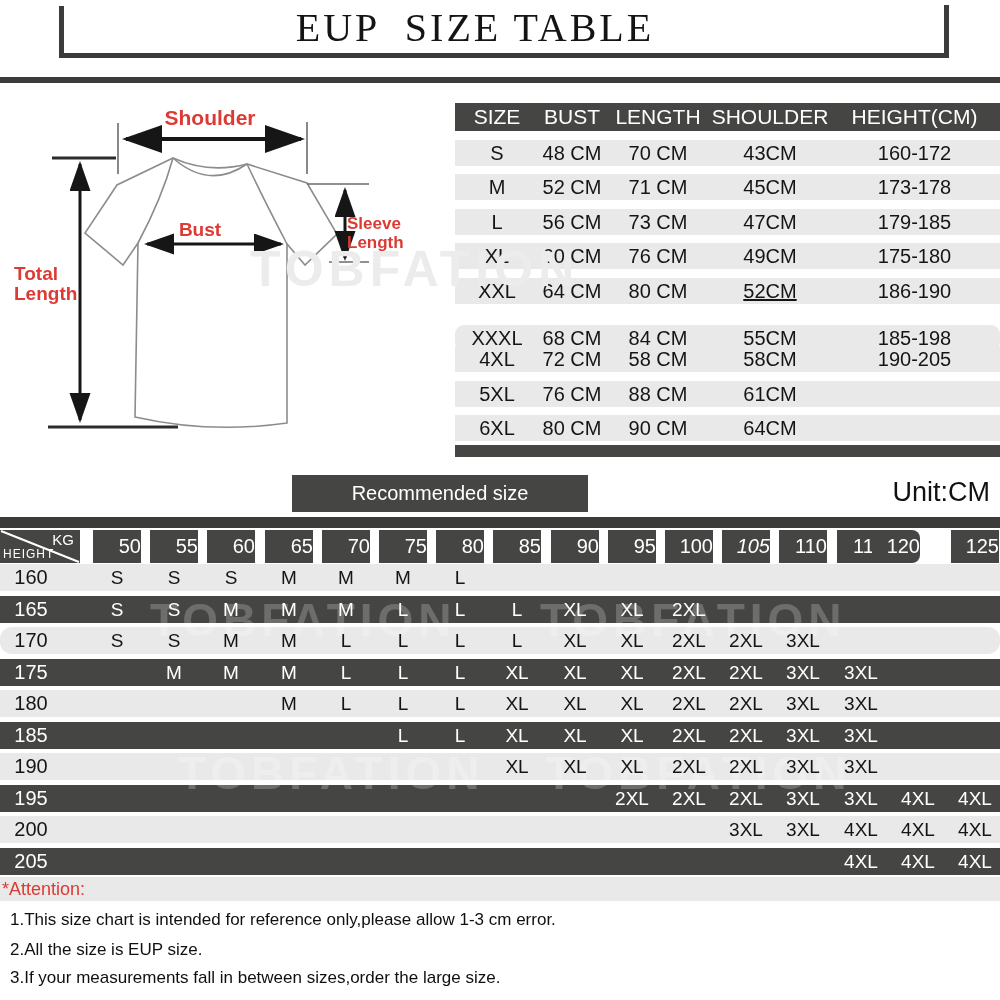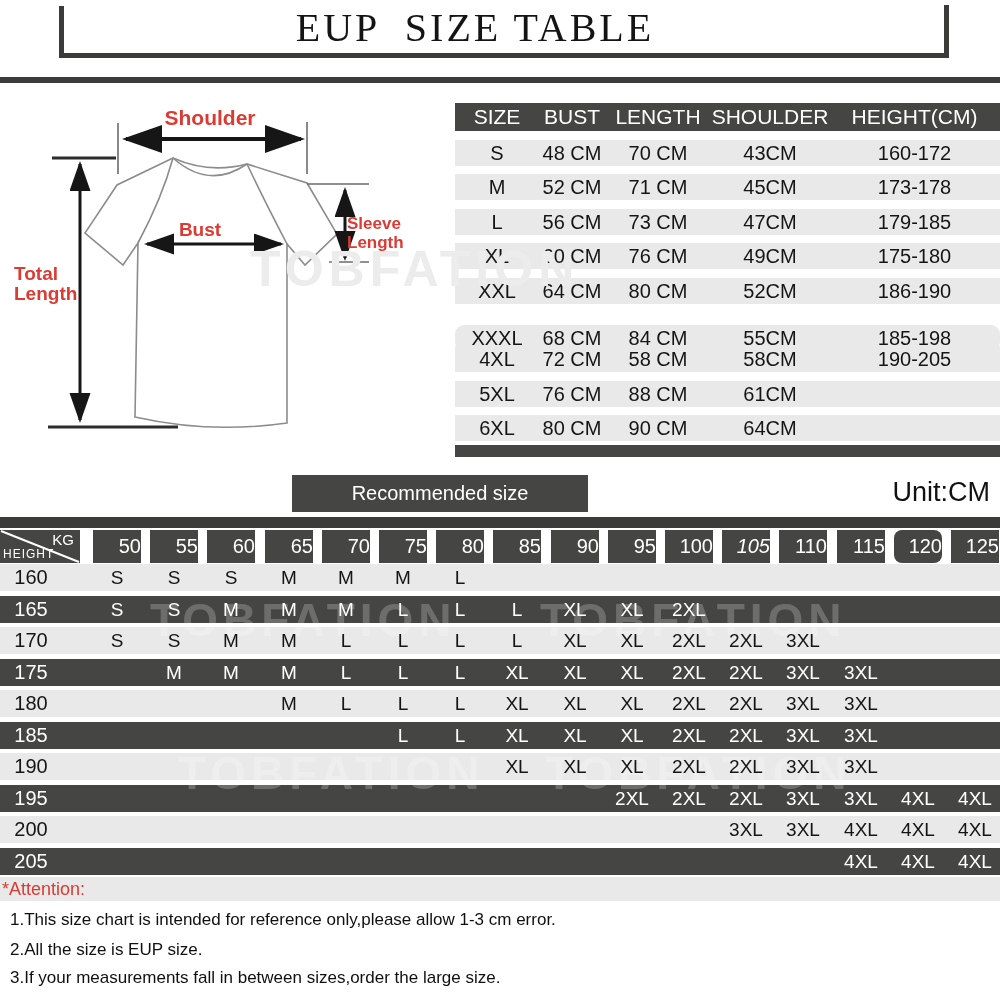--- a/index.html
+++ b/index.html
@@ -147,21 +147,21 @@
           <span style="width: 84px;">XL</span>
           <span style="width: 66px;">60 CM</span>
           <span style="width: 106px;">76 CM</span>
           <span style="width: 118px;">49CM</span>
           <span style="width: 171px;">175-180</span>
         </div>
         <div class="abs st-row" style="top: 175px;">
           <span style="width: 84px;">XXL</span>
           <span style="width: 66px;">64 CM</span>
           <span style="width: 106px;">80 CM</span>
-          <span style="width: 118px;">52CM</span>
+          <span style="width: 118px; text-decoration: underline;">52CM</span>
           <span style="width: 171px;">186-190</span>
         </div>
         <div class="abs st-row" style="top: 222px; border-radius: 9px;">
           <span style="width: 84px;">XXXL</span>
           <span style="width: 66px;">68 CM</span>
           <span style="width: 106px;">84 CM</span>
           <span style="width: 118px;">55CM</span>
           <span style="width: 171px;">185-198</span>
         </div>
         <div class="abs st-row" style="top: 243px;">
@@ -211,21 +211,21 @@
         <div class="abs mx-w" style="left: 322px;">70</div>
         <div class="abs mx-w" style="left: 379px;">75</div>
         <div class="abs mx-w" style="left: 436px;">80</div>
         <div class="abs mx-w" style="left: 493px;">85</div>
         <div class="abs mx-w" style="left: 551px;">90</div>
         <div class="abs mx-w" style="left: 608px;">95</div>
         <div class="abs mx-w" style="left: 665px;">100</div>
         <div class="abs mx-w" style="left: 722px; font-style: italic;">105</div>
         <div class="abs mx-w" style="left: 779px;">110</div>
         <div class="abs mx-w" style="left: 837px;">115</div>
-        <div class="abs mx-w" style="left: 894px; border-radius: 8px;">120</div>
+        <div class="abs mx-w" style="left: 872px; border-radius: 8px;">120</div>
         <div class="abs mx-w" style="left: 951px;">125</div>
       </div>
     <div id="mx-rows">
         <div class="abs mx-row lt" style="top: 34px;">
           <span class="mx-lab">160</span>
           <span class="mx-cell" style="left: 89px;">S</span>
           <span class="mx-cell" style="left: 146px;">S</span>
           <span class="mx-cell" style="left: 203px;">S</span>
           <span class="mx-cell" style="left: 261px;">M</span>
           <span class="mx-cell" style="left: 318px;">M</span>
@@ -239,21 +239,21 @@
           <span class="mx-cell" style="left: 203px;">M</span>
           <span class="mx-cell" style="left: 261px;">M</span>
           <span class="mx-cell" style="left: 318px;">M</span>
           <span class="mx-cell" style="left: 375px;">L</span>
           <span class="mx-cell" style="left: 432px;">L</span>
           <span class="mx-cell" style="left: 489px;">L</span>
           <span class="mx-cell" style="left: 547px;">XL</span>
           <span class="mx-cell" style="left: 604px;">XL</span>
           <span class="mx-cell" style="left: 661px;">2XL</span>
         </div>
-        <div class="abs mx-row lt" style="top: 97px;">
+        <div class="abs mx-row lt" style="top: 97px; border-radius: 12px;">
           <span class="mx-lab">170</span>
           <span class="mx-cell" style="left: 89px;">S</span>
           <span class="mx-cell" style="left: 146px;">S</span>
           <span class="mx-cell" style="left: 203px;">M</span>
           <span class="mx-cell" style="left: 261px;">M</span>
           <span class="mx-cell" style="left: 318px;">L</span>
           <span class="mx-cell" style="left: 375px;">L</span>
           <span class="mx-cell" style="left: 432px;">L</span>
           <span class="mx-cell" style="left: 489px;">L</span>
           <span class="mx-cell" style="left: 547px;">XL</span>

